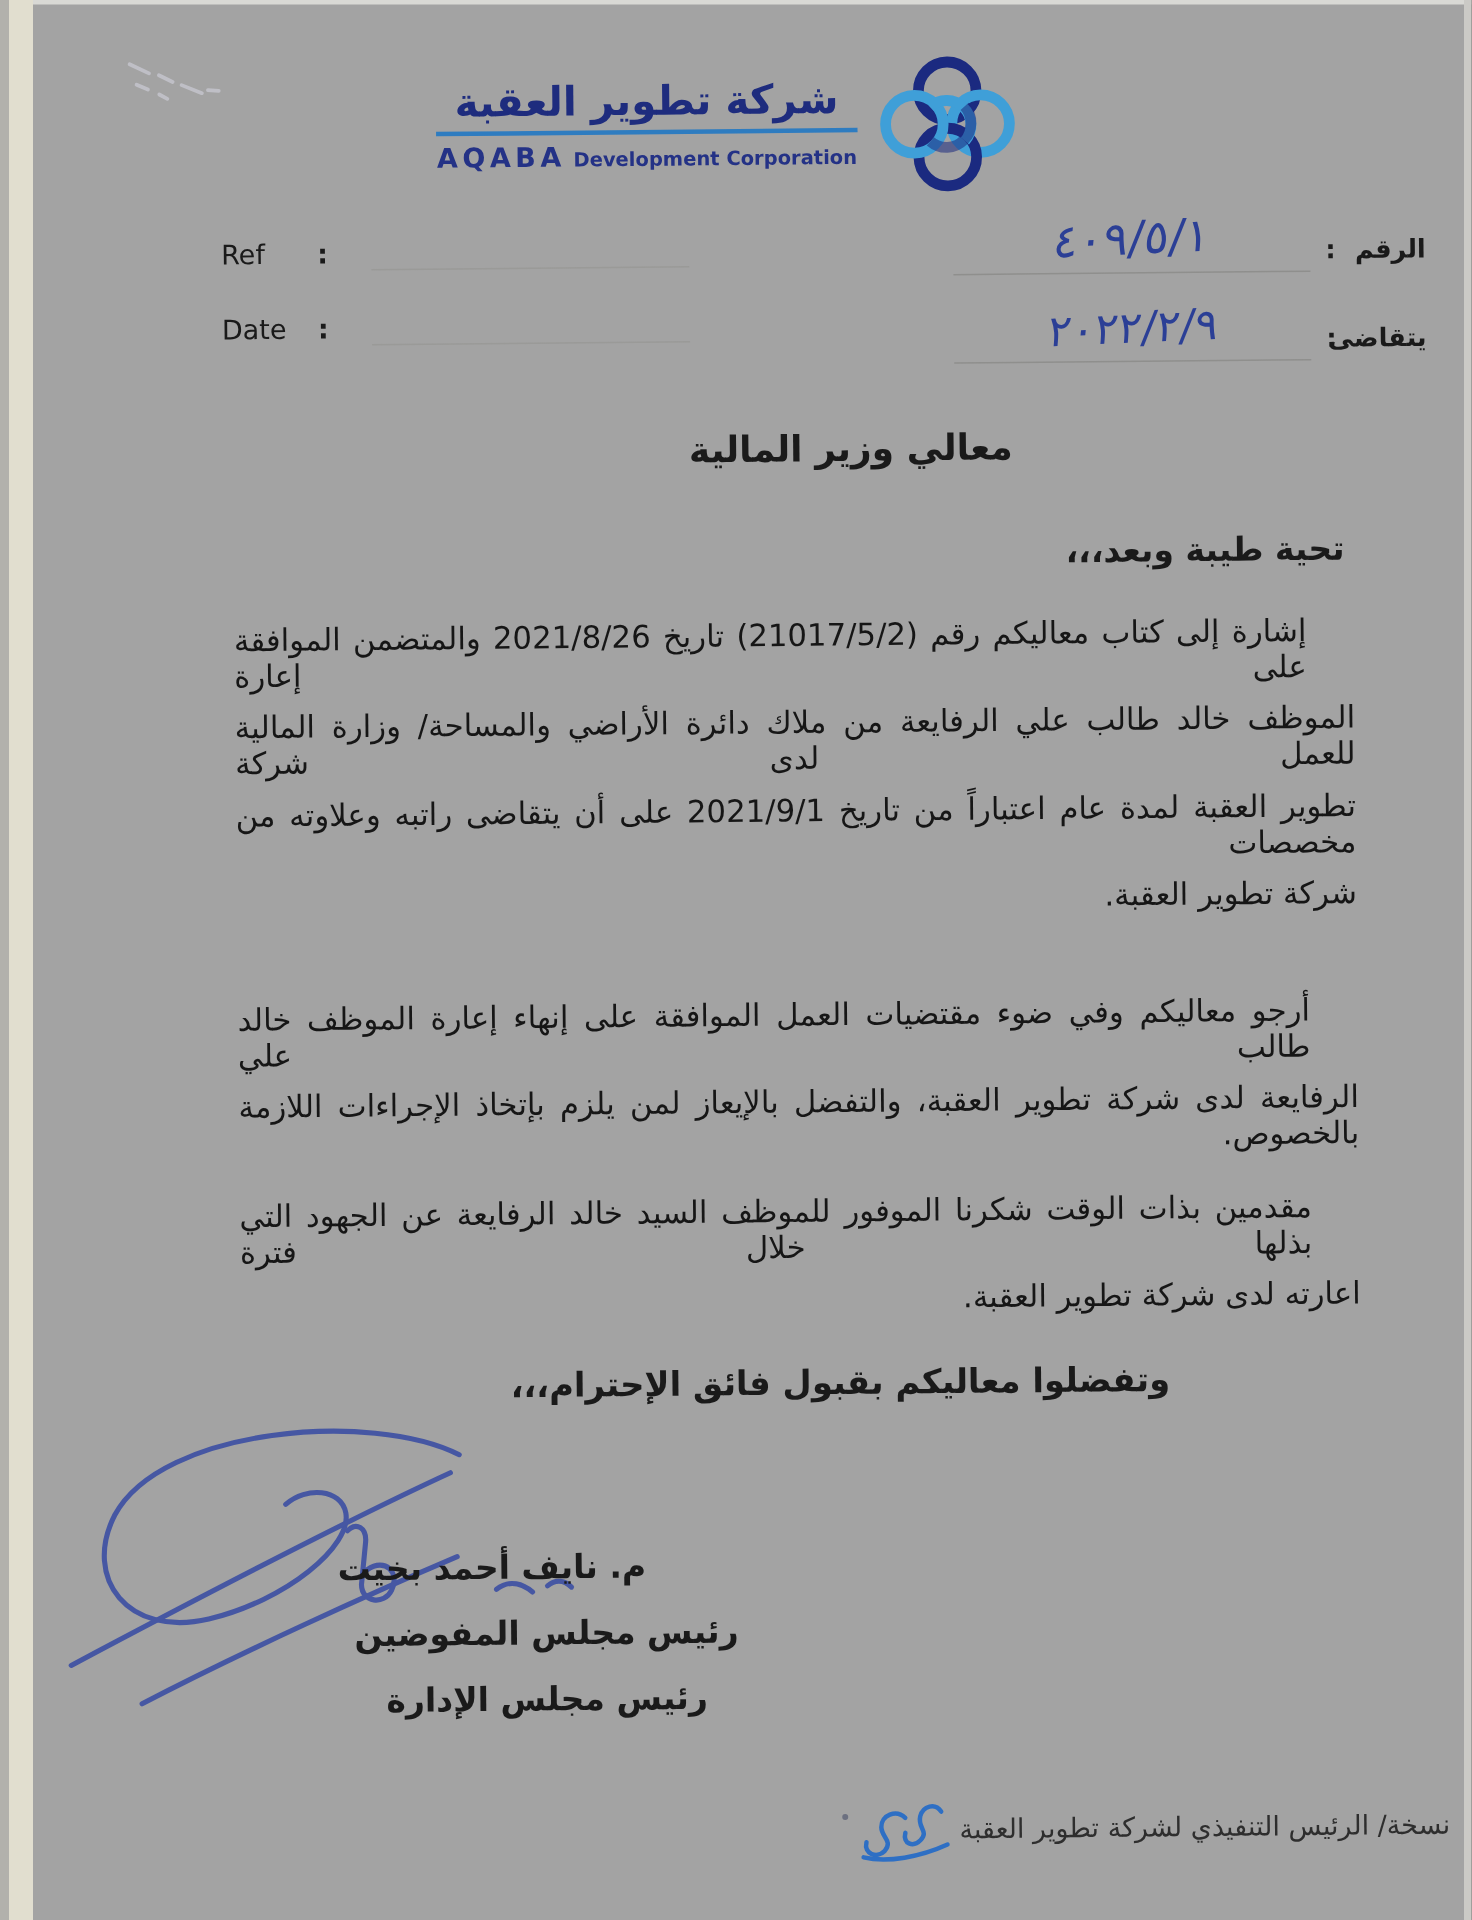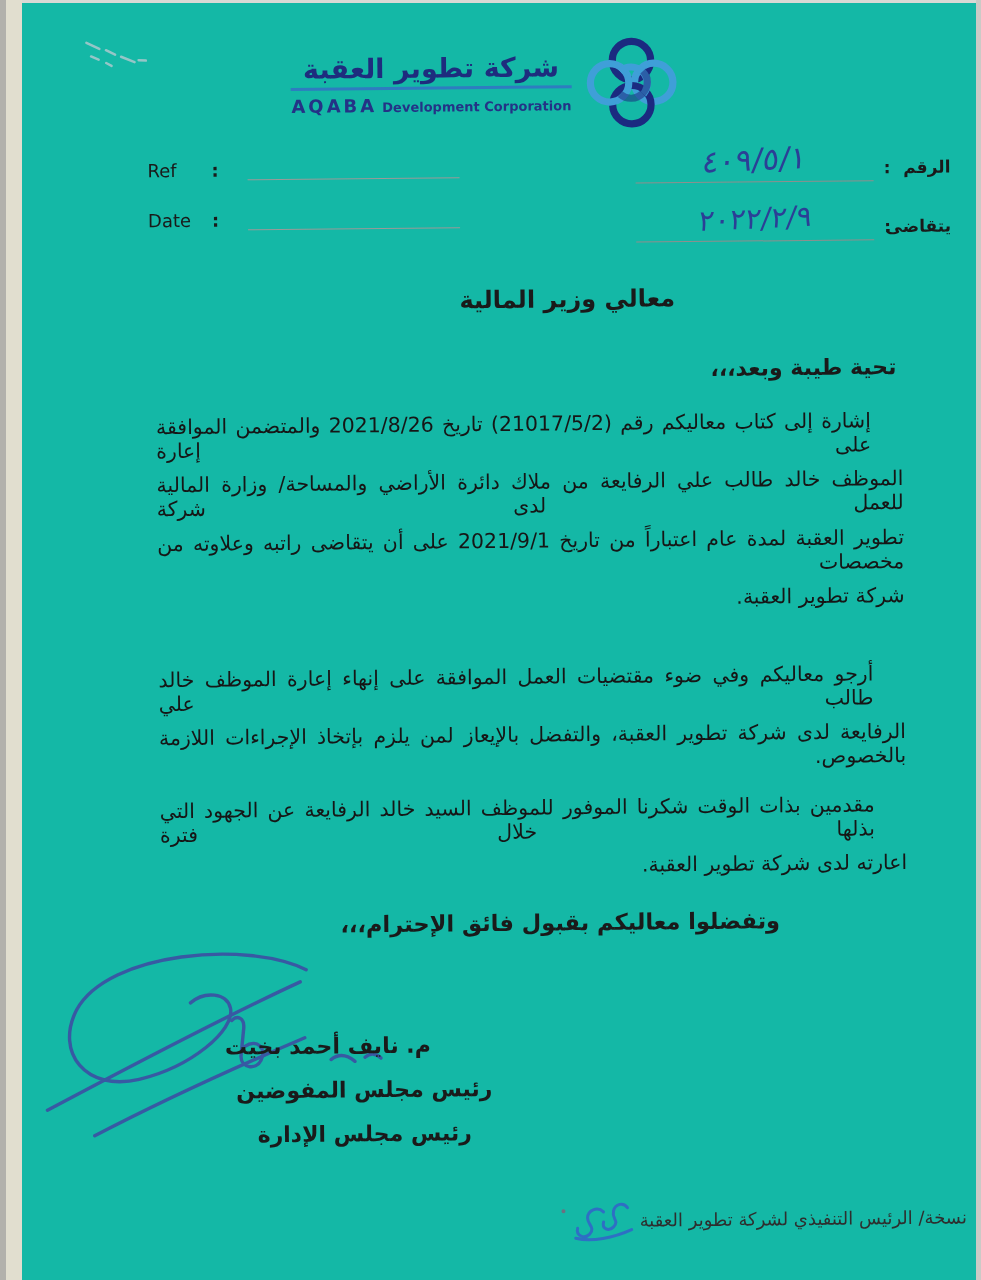--- a/index.html
+++ b/index.html
@@ -1,16 +1,16 @@
 <!DOCTYPE html>
 <html lang="ar"><head>
 <meta charset="utf-8">
 <style>
   html,body{margin:0;padding:0;background:#8f8f8c;}
-  .scan{position:relative;width:981px;height:1280px;background:#14b8a6;overflow:hidden;
+  .scan{position:relative;width:981px;height:1280px;background:#a3a3a3;overflow:hidden;
         font-family:"DejaVu Sans",sans-serif;color:#1a1a1a;}
   
   .edge-left-dark{position:absolute;left:0;top:0;bottom:0;width:6px;background:#b2b1ac;}
   .edge-left-strip{position:absolute;left:6px;top:0;bottom:0;width:16px;background:#e1decf;}
   .edge-right{position:absolute;right:0;top:0;bottom:0;width:5px;background:#cbcac6;}
   .edge-top{position:absolute;top:0;left:0;right:0;height:3px;background:#d9d9d5;}
   .tilt{position:absolute;inset:0;transform:rotate(-0.55deg);transform-origin:50% 50%;}
 
   
   .logo-wrap{position:absolute;top:36px;left:0;right:0;display:flex;justify-content:center;align-items:center;gap:12px;}

